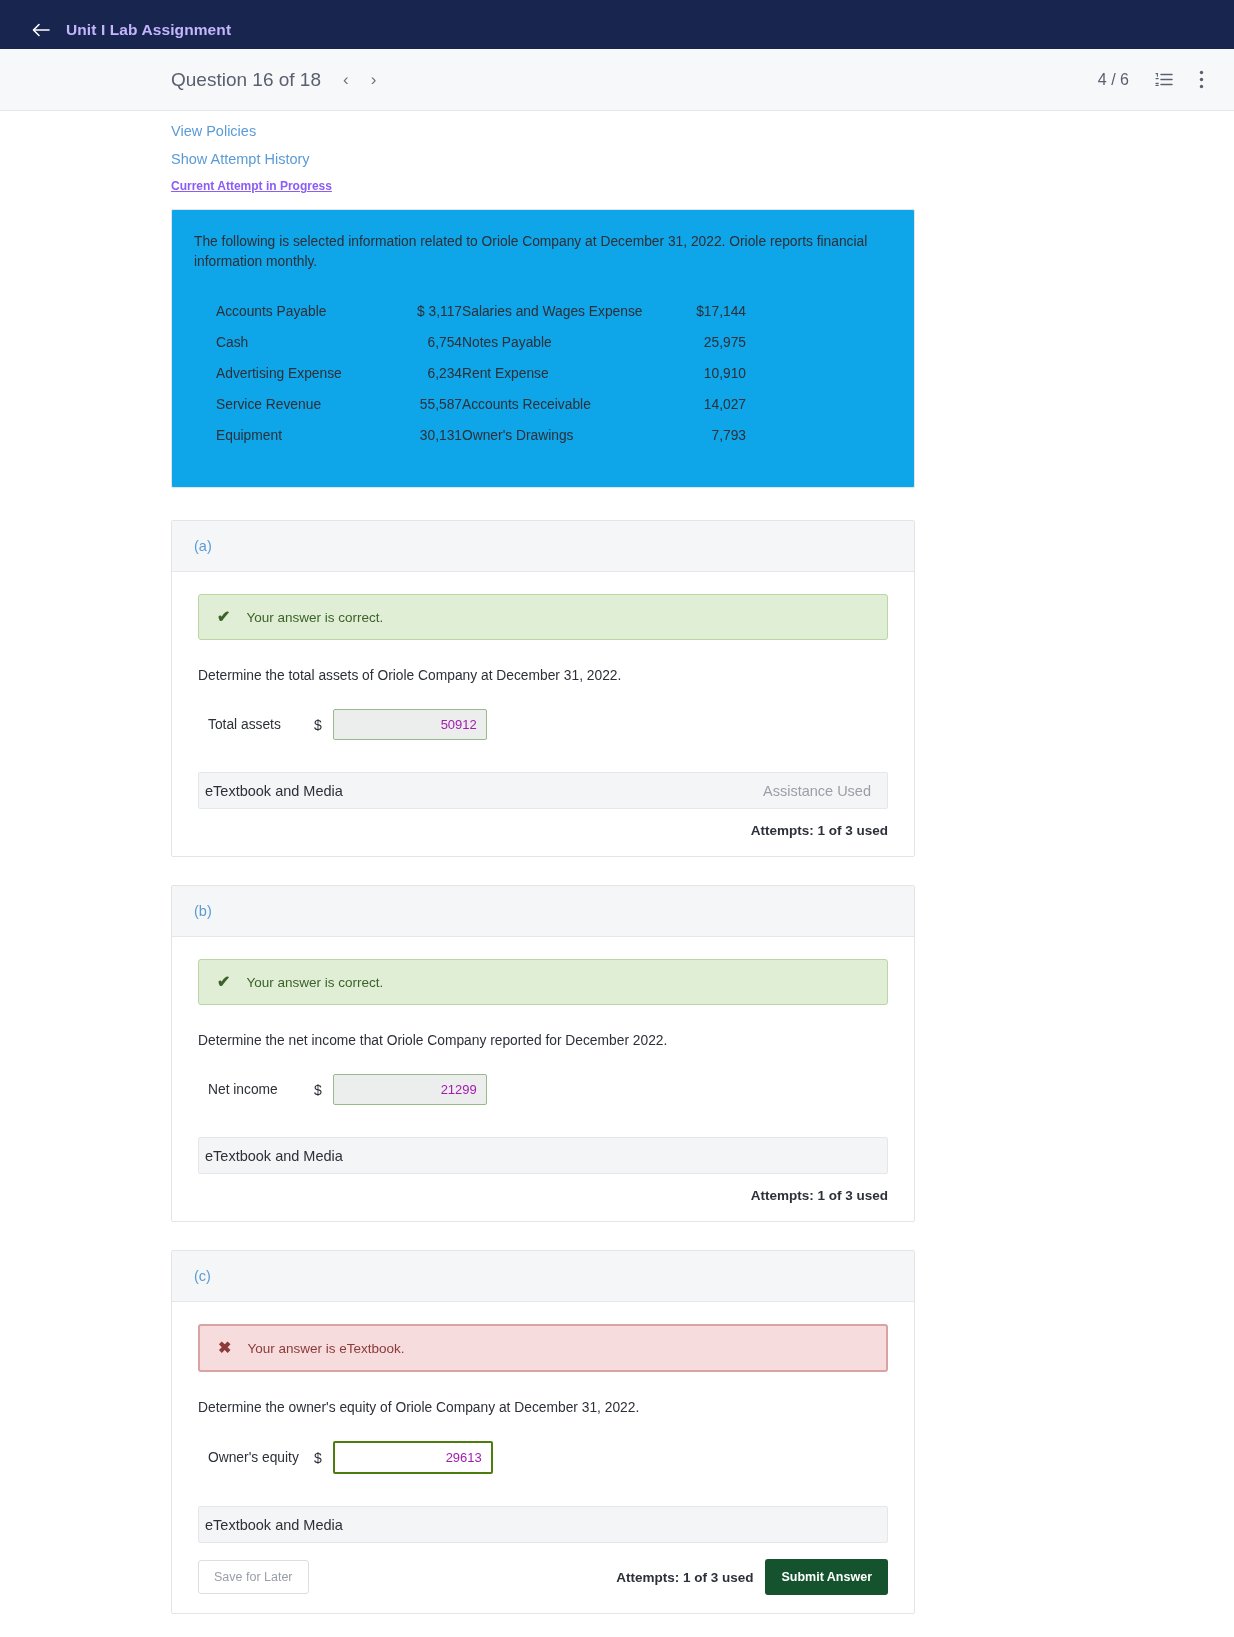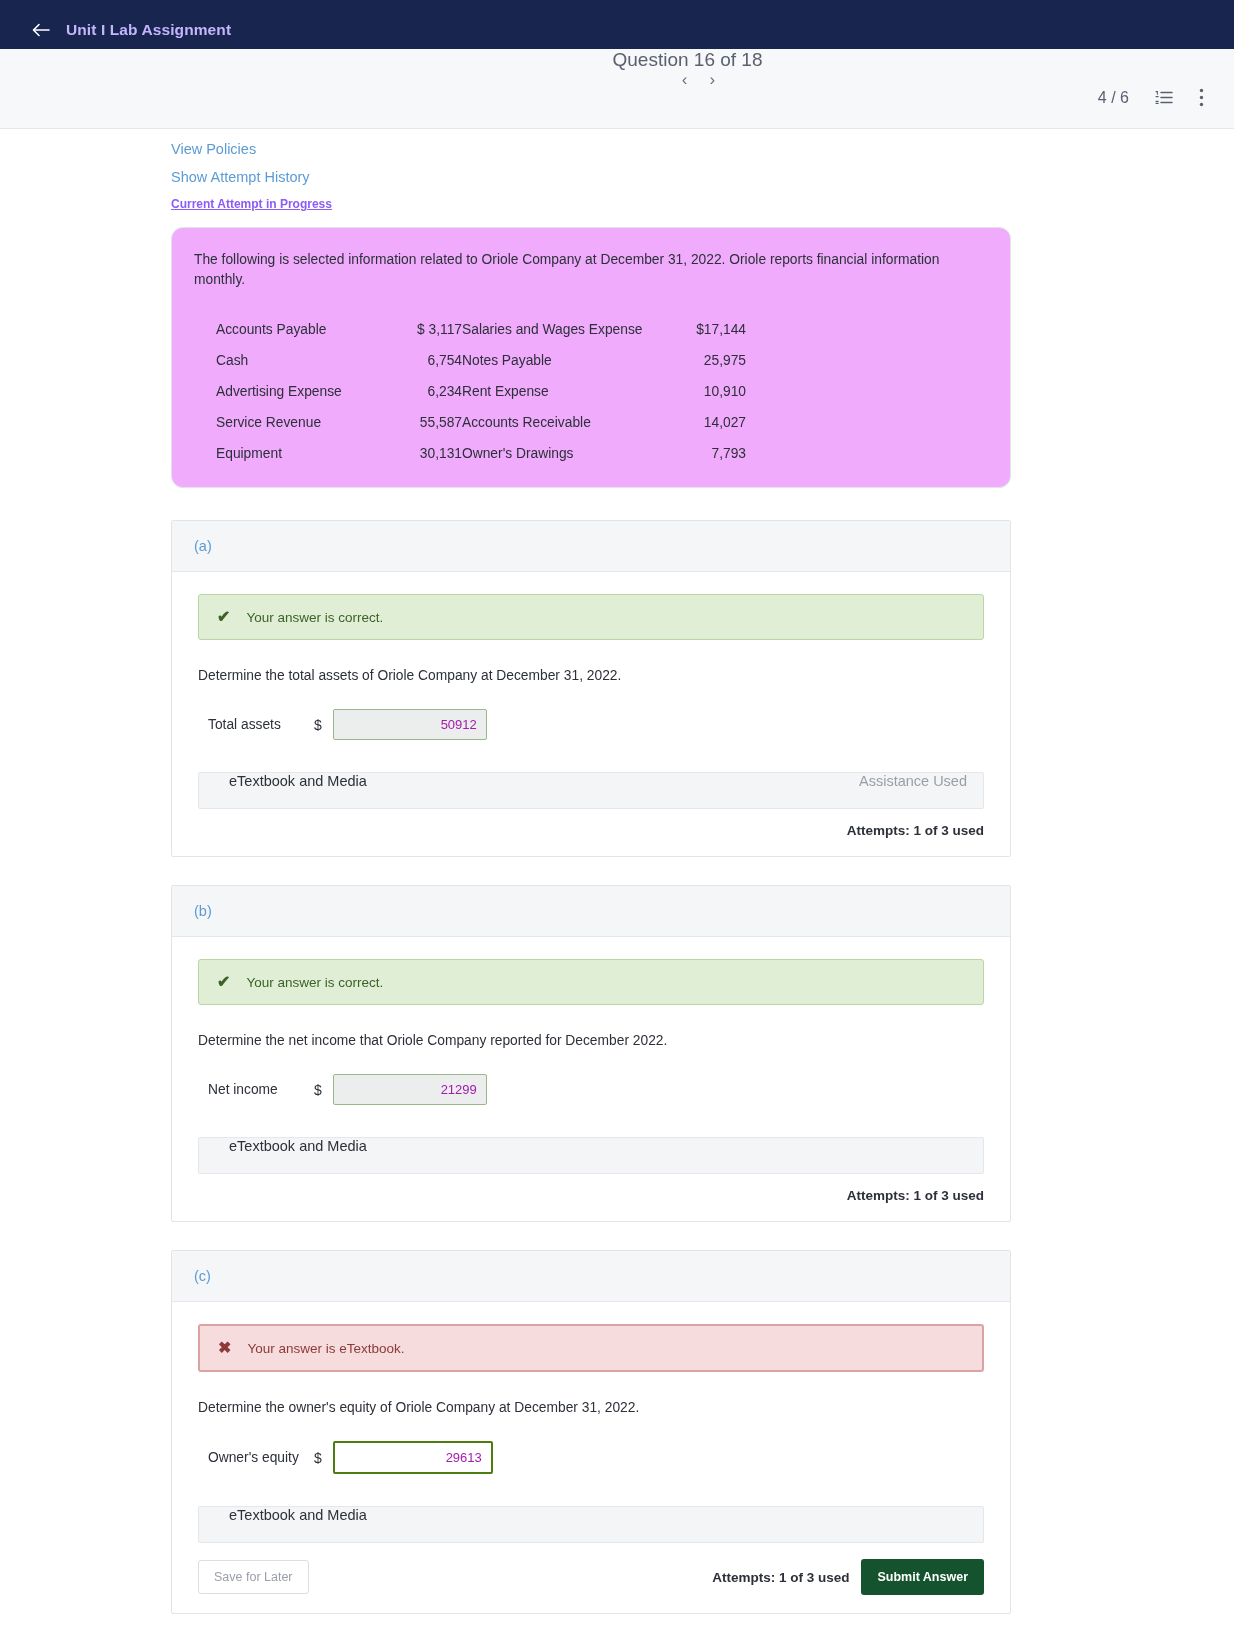--- a/index.html
+++ b/index.html
@@ -33,28 +33,27 @@
   }
   .appbar .back-arrow svg { display: block; }
   .appbar .app-title {
     font-size: 15.5px;
     font-weight: bold;
     letter-spacing: .1px;
   }
 
   
   .qbar {
-    height: 80px;
+    height: 62px;
     background: #f7f8f9;
     border-bottom: 1px solid #e6e7ea;
     display: flex;
     align-items: center;
     padding: 0 30px 0 171px;
     position: relative;
-    flex-direction: column;
   }
   .qbar .q-label {
     font-size: 19px;
     color: #5a6070;
     font-weight: normal;
   }
   .qbar .nav-arrows {
     display: flex;
     align-items: center;
     margin-left: 22px;
@@ -79,21 +78,21 @@
   }
   .icon-btn {
     cursor: pointer;
     display: flex;
     align-items: center;
     justify-content: center;
   }
 
   
   .content {
-    width: 840px;
+    width: 744px;
     margin: 0 4px 0 171px;
     background: #ffffff;
     padding: 0;
   }
 
   .links-block {
     padding: 12px 0 0 0;
   }
   .link {
     display: block;
@@ -108,23 +107,23 @@
     font-size: 12px;
     font-weight: bold;
     color: #8b5cf6;
     margin-bottom: 16px;
     text-decoration: underline;
   }
 
   
   .info-card {
     border: 1px solid #e2e4e8;
-    border-radius: 12px;
-    padding: 22px 24px 18px 22px;
-    background: #f0abfc;
+    border-radius: 2px;
+    padding: 22px 24px 36px 22px;
+    background: #0ea5e9;
     margin-bottom: 32px;
   }
   .info-intro {
     font-size: 13.8px;
     color: #2c3038;
     line-height: 1.45;
     margin-bottom: 24px;
   }
   table.acct {
     border-collapse: collapse;
@@ -219,21 +218,22 @@
     width: 160px;
     height: 33px;
   }
 
   .etext-bar {
     background: #f4f5f6;
     border: 1px solid #e6e7ea;
     border-radius: 2px;
     height: 37px;
     display: flex;
-    padding: 0 16px 0 30px;
+    align-items: center;
+    padding: 0 16px 0 6px;
   }
   .etext-label {
     font-size: 14.5px;
     color: #2c3038;
   }
   .assistance {
     margin-left: auto;
     font-size: 14.5px;
     color: #9a9ea8;
   }

